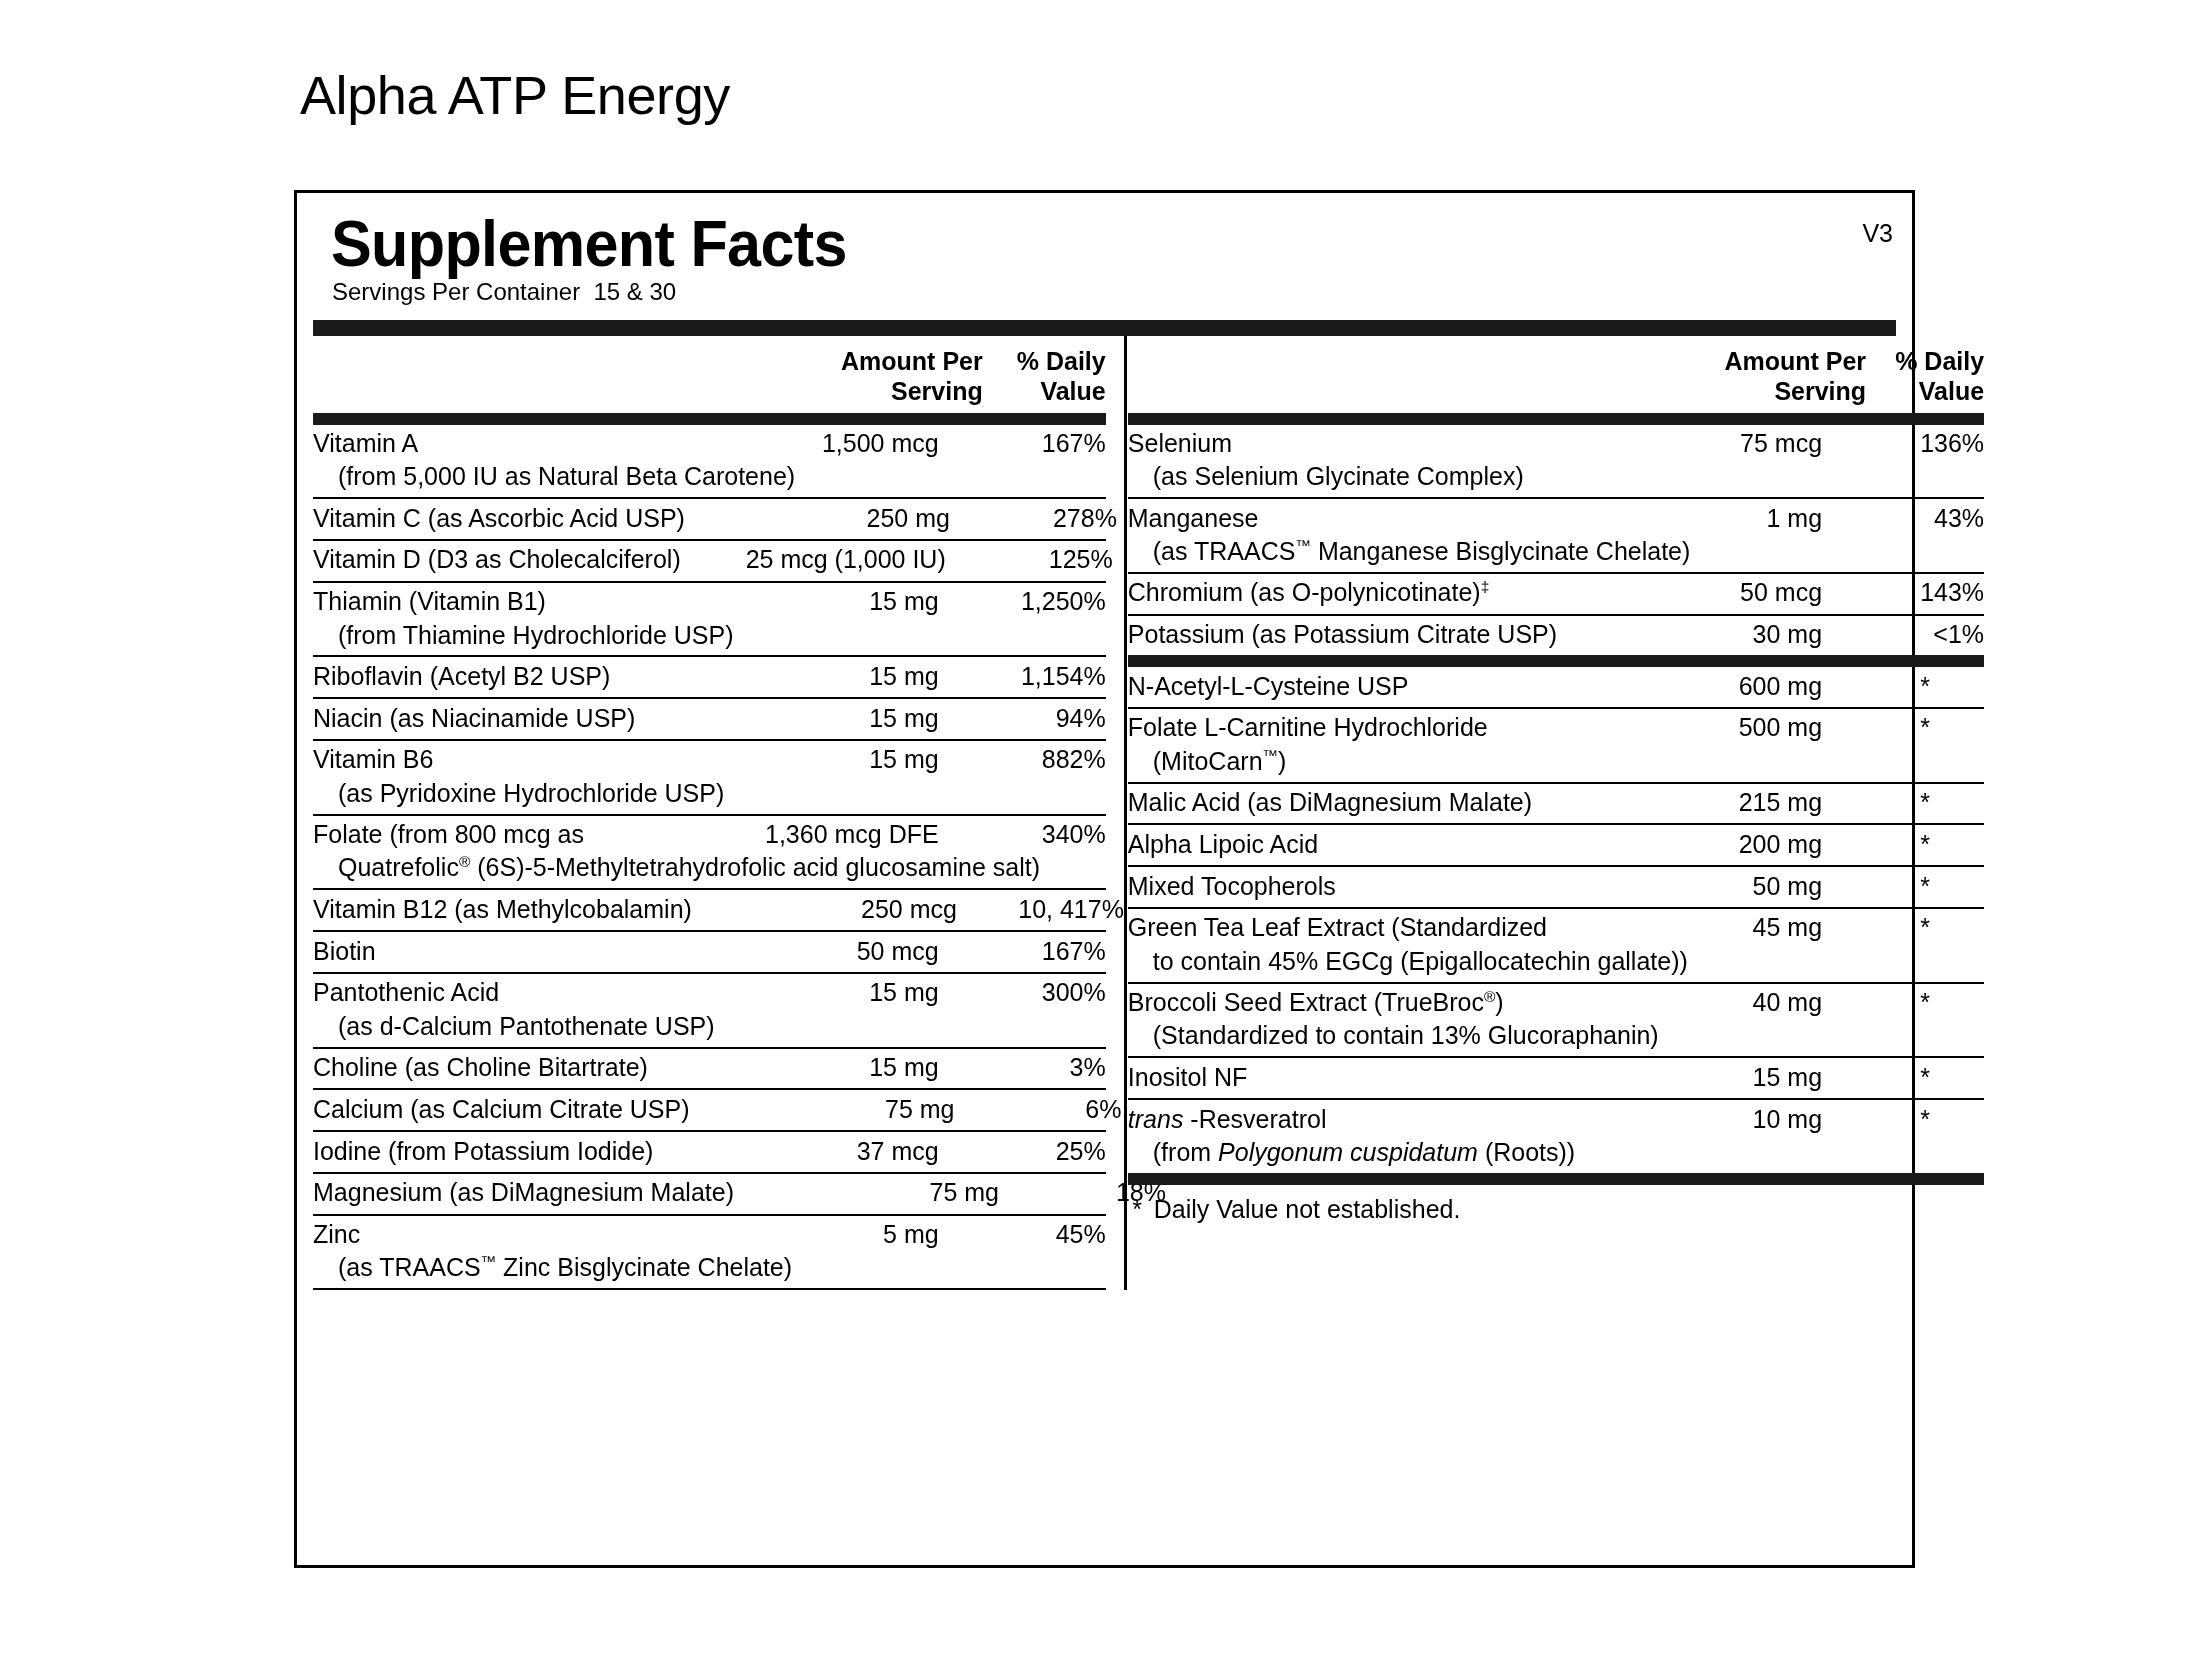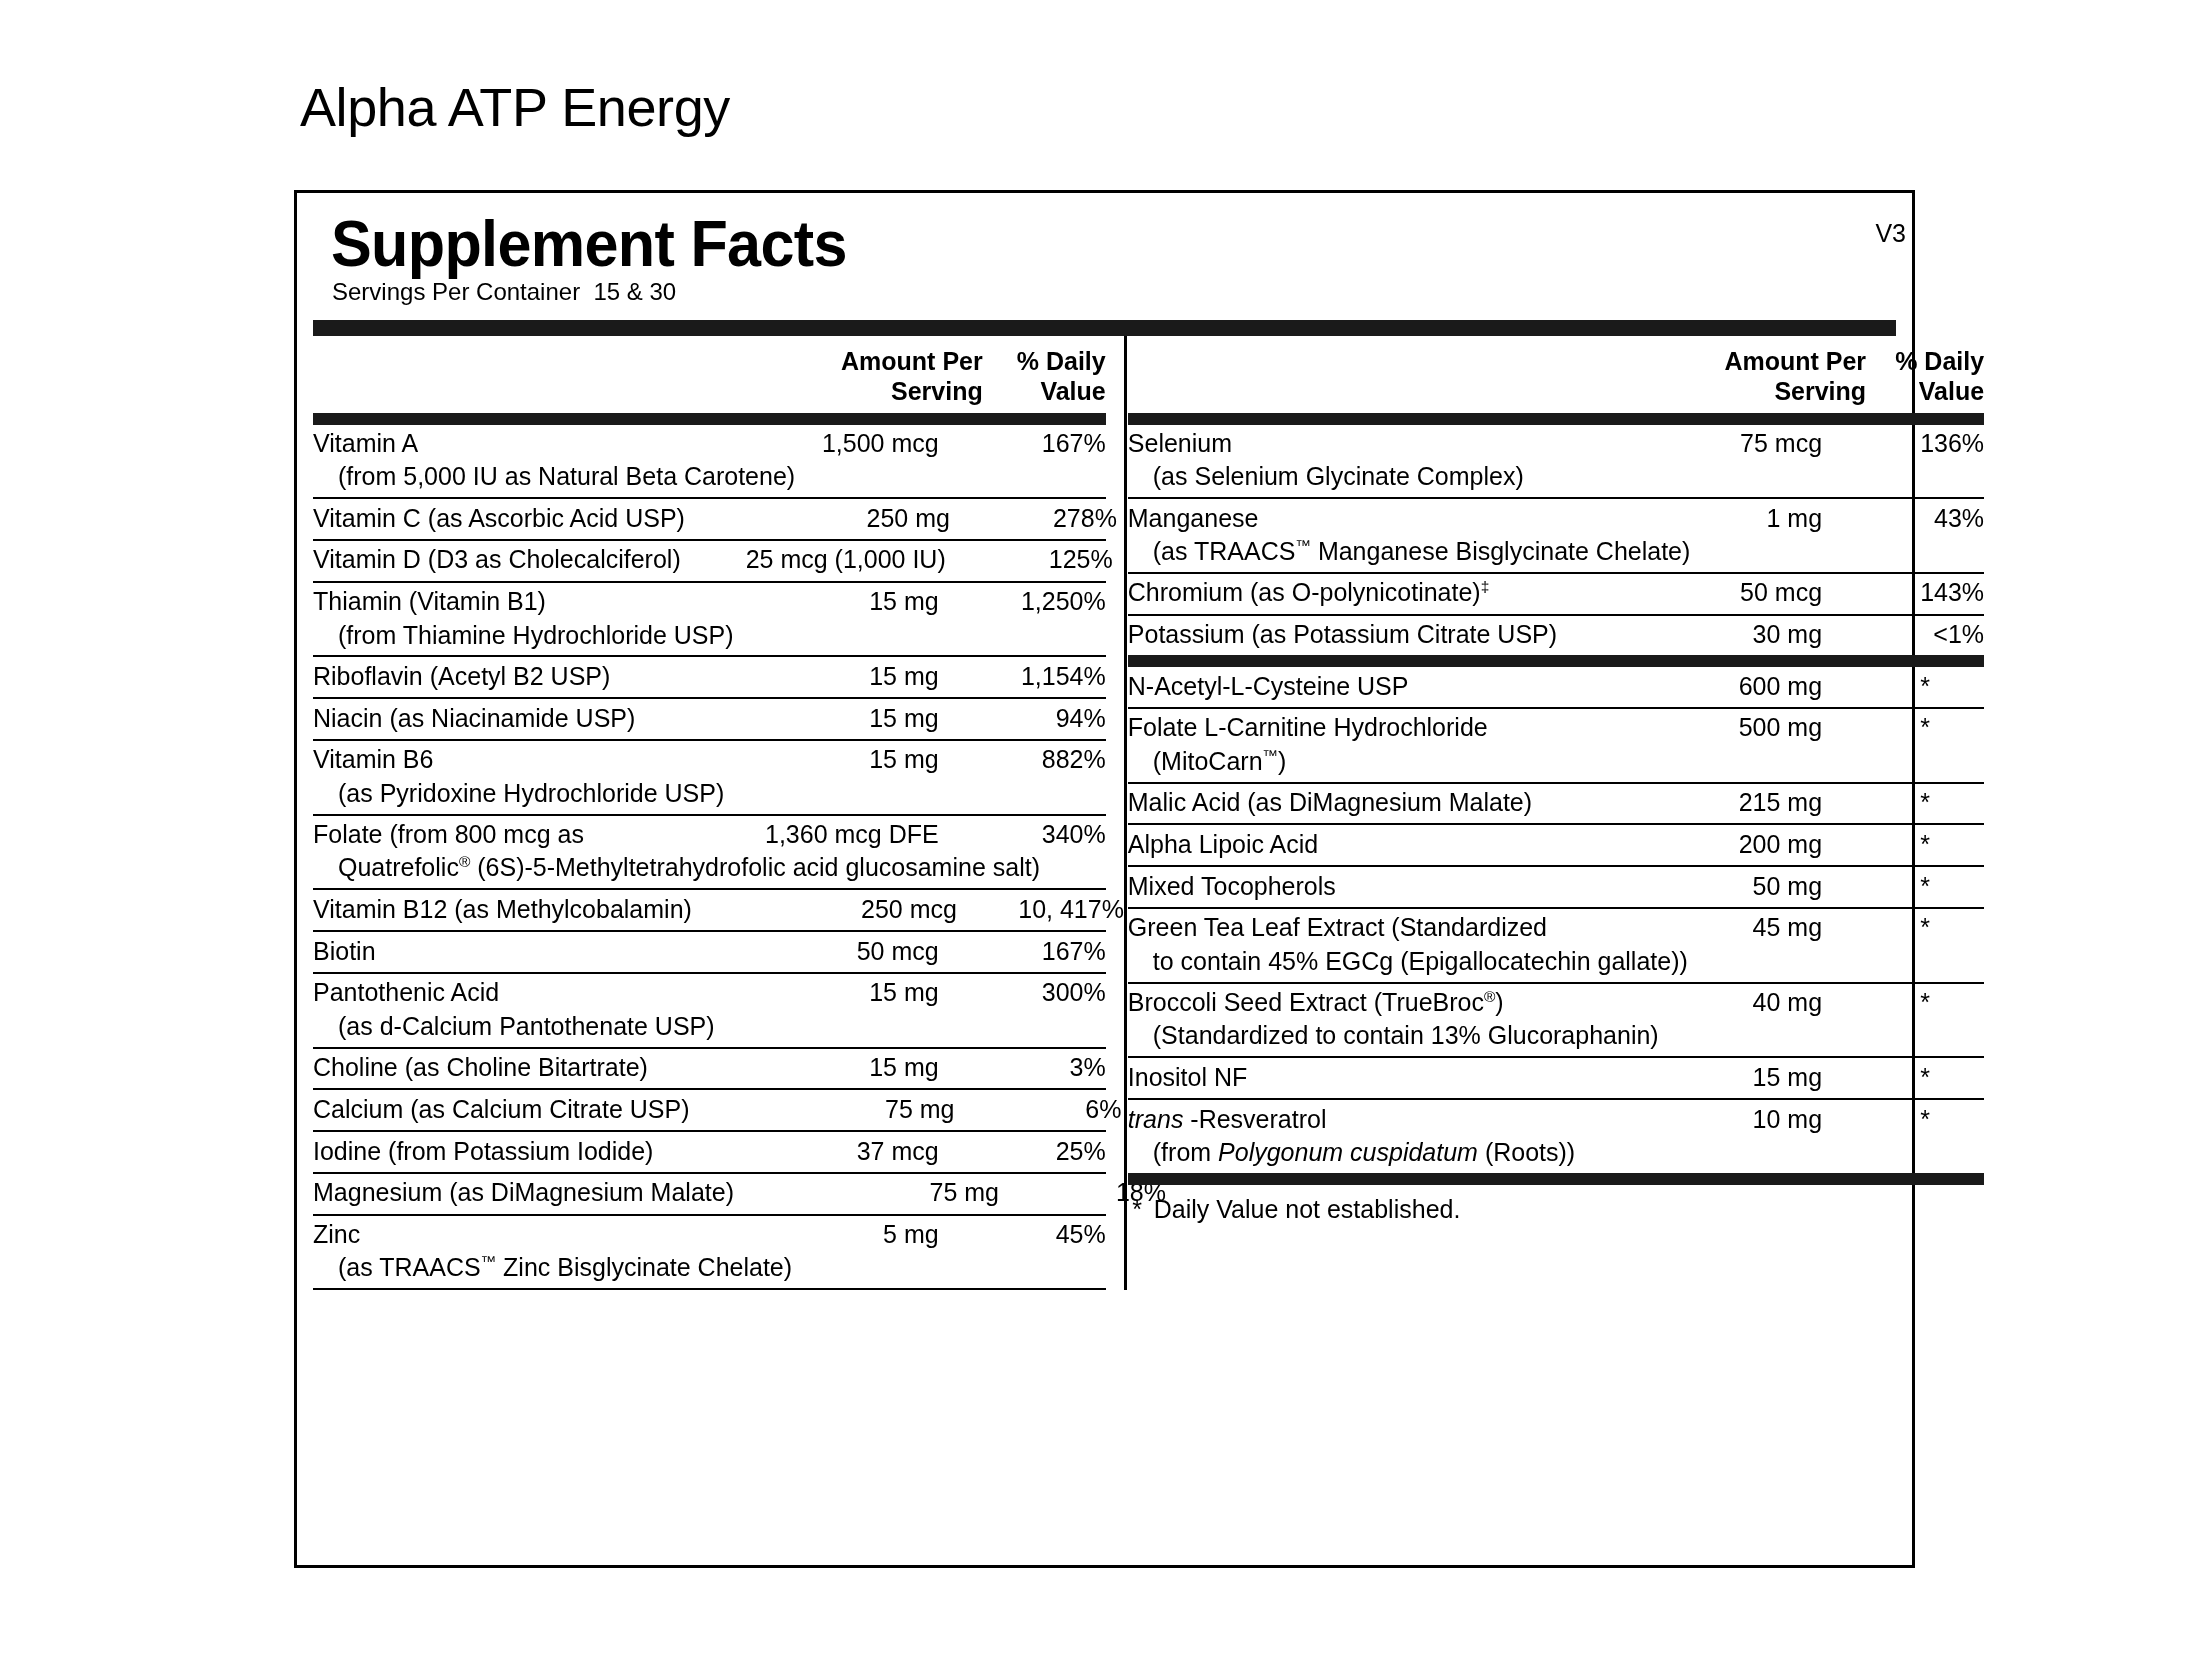--- a/index.html
+++ b/index.html
@@ -9,21 +9,21 @@
     font-family: "Liberation Sans", sans-serif;
     color: #000000;
     overflow: hidden;
   }
 
   .page { position: relative; width: 2205px; height: 1654px; }
 
   
   .product-title {
     position: absolute;
-    left: 300px; top: 80px;
+    left: 300px; top: 68px;
     font-size: 54px;
     line-height: 1;
     letter-spacing: -0.4px;
     white-space: nowrap;
     font-weight: 400;
   }
 
   
   .panel {
     position: absolute;
@@ -34,21 +34,21 @@
   }
   .panel-inner {
     position: relative;
     width: 100%; height: 100%;
     padding: 0 16px;
   }
 
   
   .version-mark {
     position: absolute;
-    right: 6px; top: 10.3px;
+    right: 19px; top: 10.3px;
     font-size: 25px;
     line-height: 1;
   }
 
   
   .sf-title {
     font-size: 65px;
     font-weight: bold;
     line-height: 1.0;
     letter-spacing: -0.7px;

